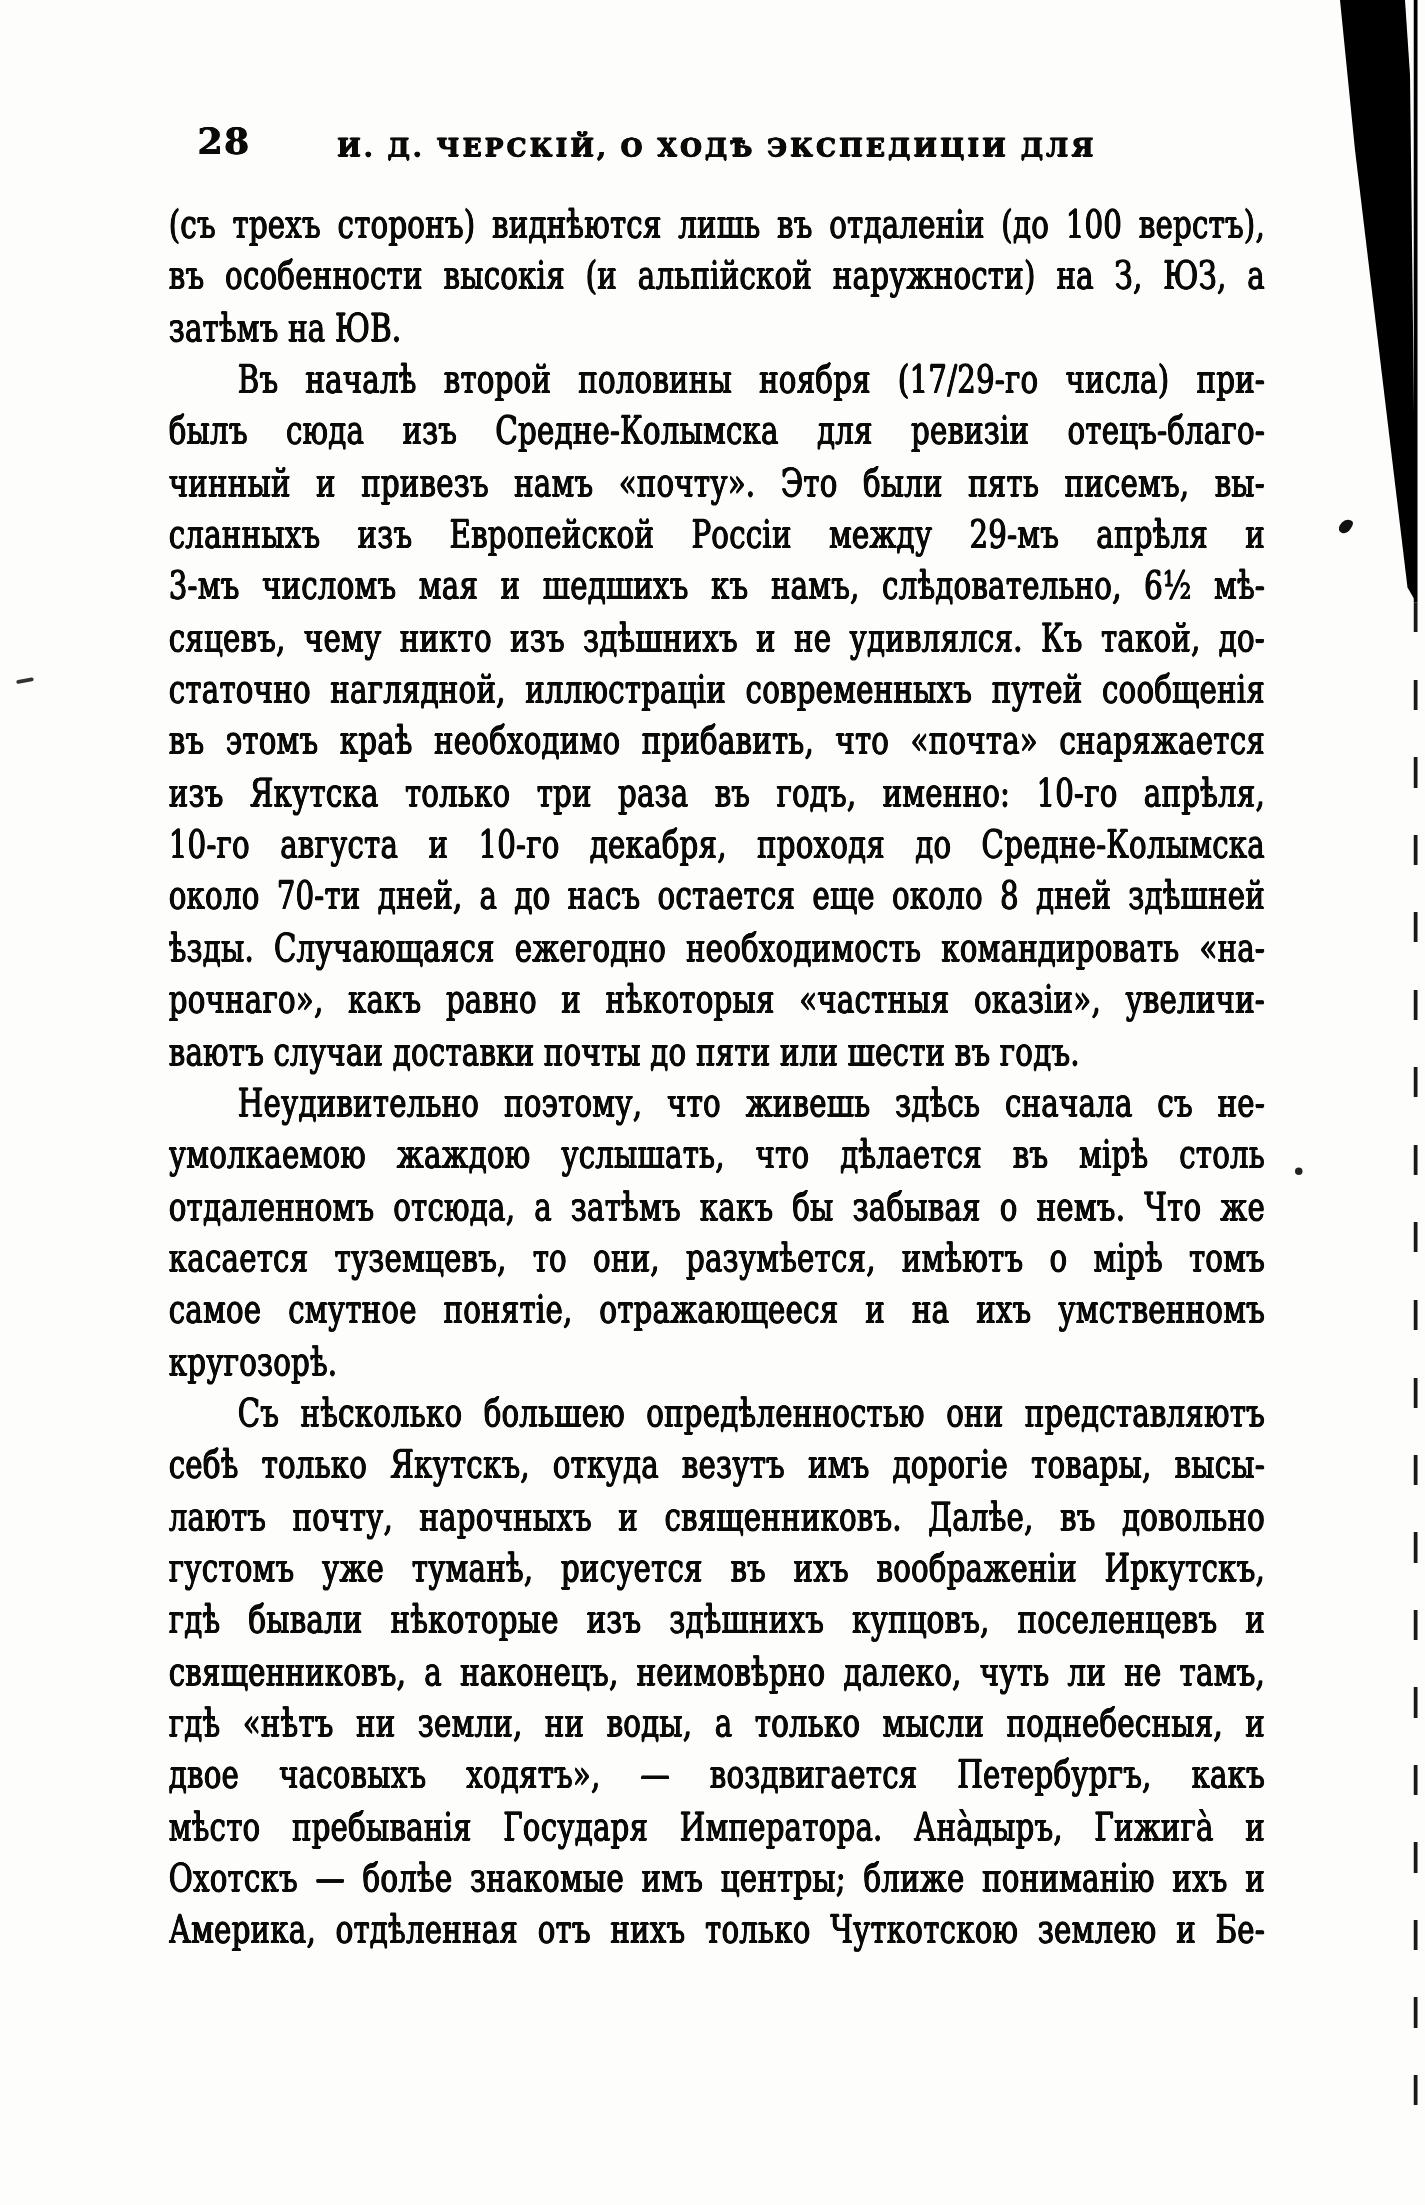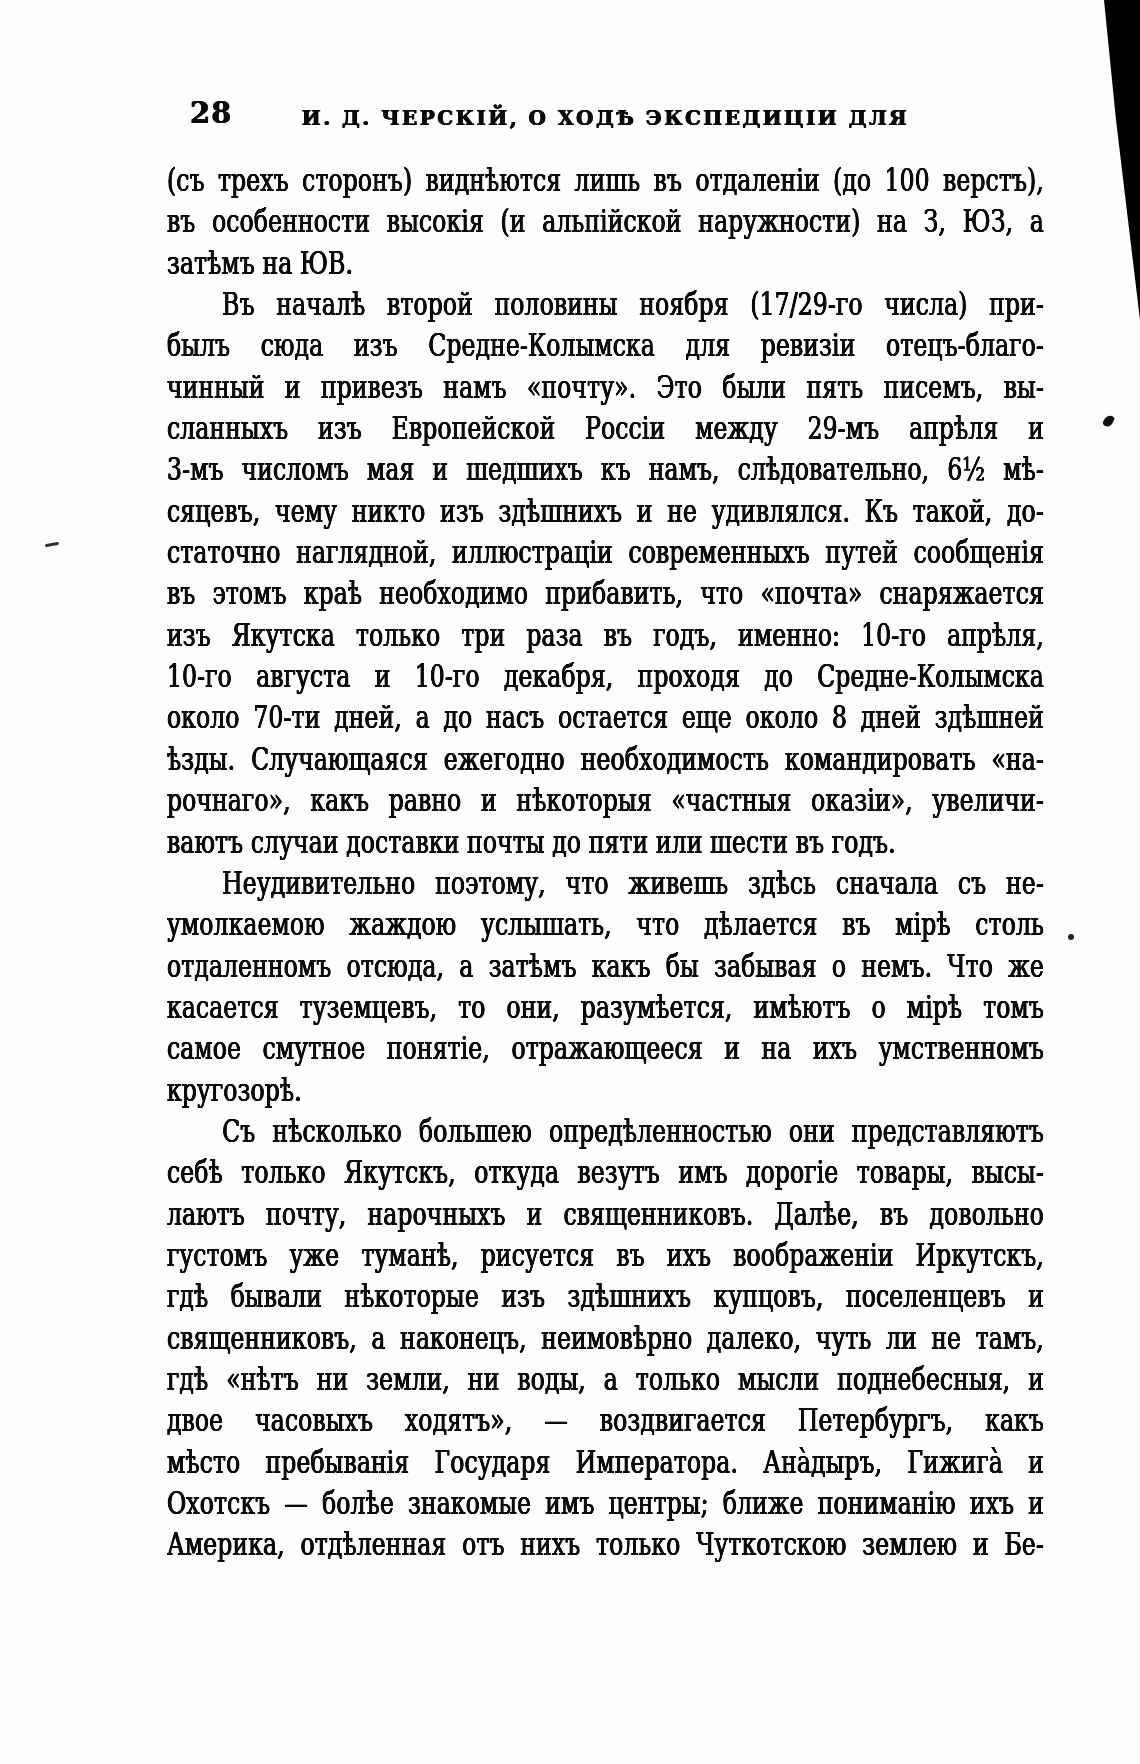--- a/index.html
+++ b/index.html
@@ -2,21 +2,21 @@
 <html><head>
 <meta charset="utf-8">
 <style>
   html,body{margin:0;padding:0;}
   body{
     width:1140px;height:1764px;position:relative;overflow:hidden;
     background:#fdfdfc;
     font-family:"DejaVu Serif", serif;
     color:#0b0a09;
   }
-  .page{position:absolute;inset:0;margin-left:32px;}
+  .page{position:absolute;inset:0;}
   
   .page-number{
     position:absolute;left:158px;top:96px;
     font-size:29px;font-weight:bold;letter-spacing:1px;
     text-shadow:.4px 0 currentColor,-.4px 0 currentColor;
   }
   .running-title{
     position:absolute;left:135px;top:106px;width:877px;
     text-align:center;
     font-size:20px;font-weight:bold;letter-spacing:2.5px;

